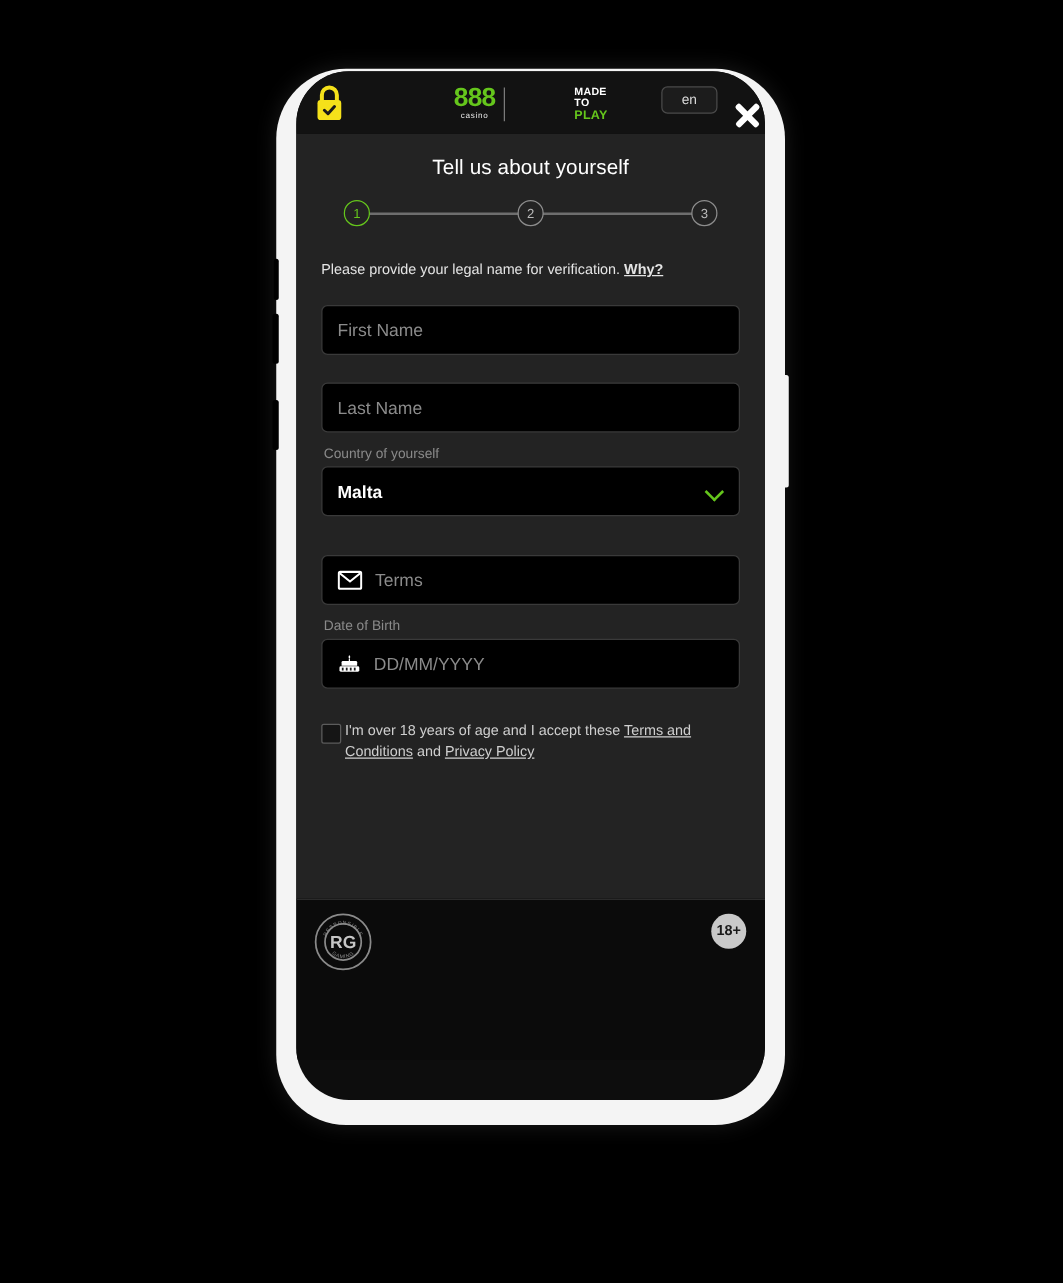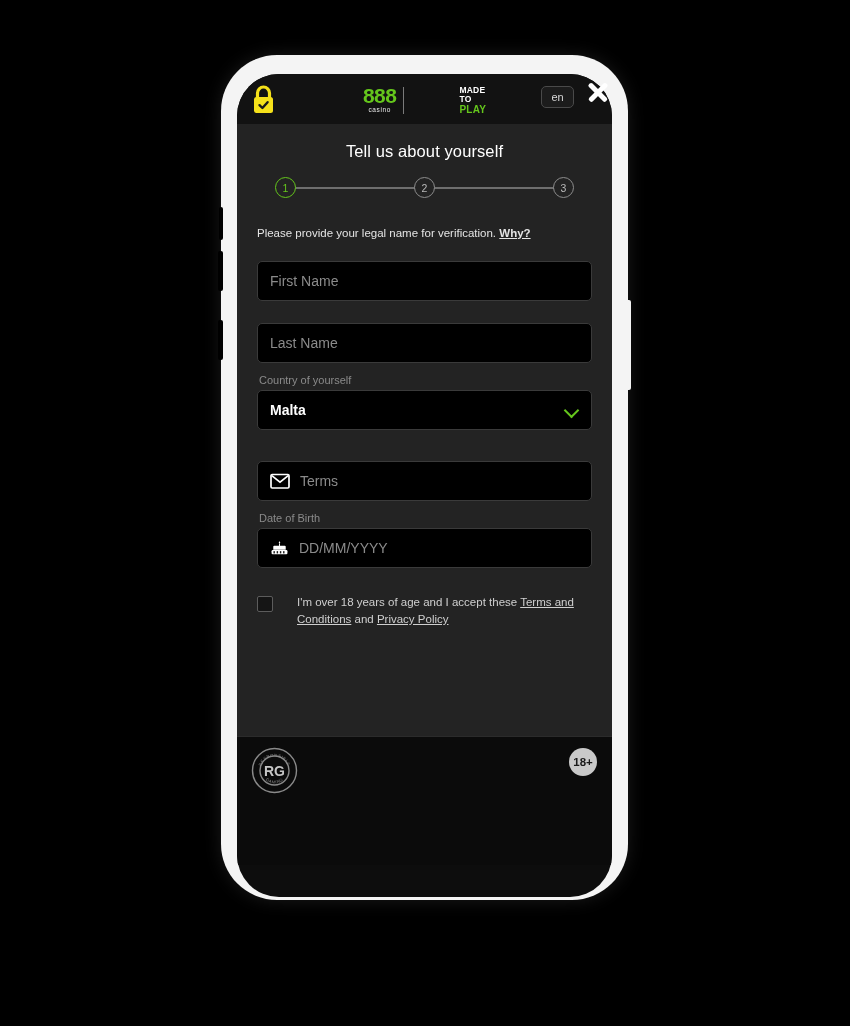--- a/index.html
+++ b/index.html
@@ -27,21 +27,21 @@
     width: 407px;
     height: 845px;
     background: #f4f4f4;
     border-radius: 56px;
     box-shadow: 0 0 18px rgba(255,255,255,0.10);
   }
 
   .phone-screen {
     position: absolute;
     left: 237px;
-    top: 74px;
+    top: 57px;
     width: 375px;
     height: 823px;
     background: #0d0d0d;
     border-radius: 42px;
     overflow: hidden;
   }
 
   
   .btn-side {
     position: absolute;
@@ -94,21 +94,21 @@
   }
   .logo-divider { width: 1px; height: 27px; background: #7a7a7a; }
   .logo-mtp { display: flex; flex-direction: column; line-height: 9.5px; }
   .logo-mtp span { font-size: 8.5px; font-weight: 800; letter-spacing: 0.2px; color: #ffffff; padding-left: 48px; }
   .logo-mtp span.green { color: #65c61c; font-size: 10px; }
 
   .lang-btn {
     position: absolute;
     right: 38px;
     top: 12px;
-    width: 33px;
+    width: 45px;
     height: 22px;
     border: 1px solid #4a4a4a;
     border-radius: 5px;
     background: #1c1c1c;
     color: #d8d8d8;
     font-size: 11px;
     display: flex;
     align-items: center;
     justify-content: center;
   }
@@ -218,21 +218,21 @@
     width: 11px; height: 11px;
     border-right: 2.6px solid #65c61c;
     border-bottom: 2.6px solid #65c61c;
     transform: rotate(45deg);
   }
 
   
   .consent {
     display: flex;
     margin-top: 26px;
-    gap: 24px;
+    gap: 3px;
   }
   .checkbox {
     flex: none;
     width: 16px; height: 16px;
     border: 1px solid #5c5c5c;
     background: #151515;
     border-radius: 2px;
     margin-top: 2px;
   }
   .consent-text {

